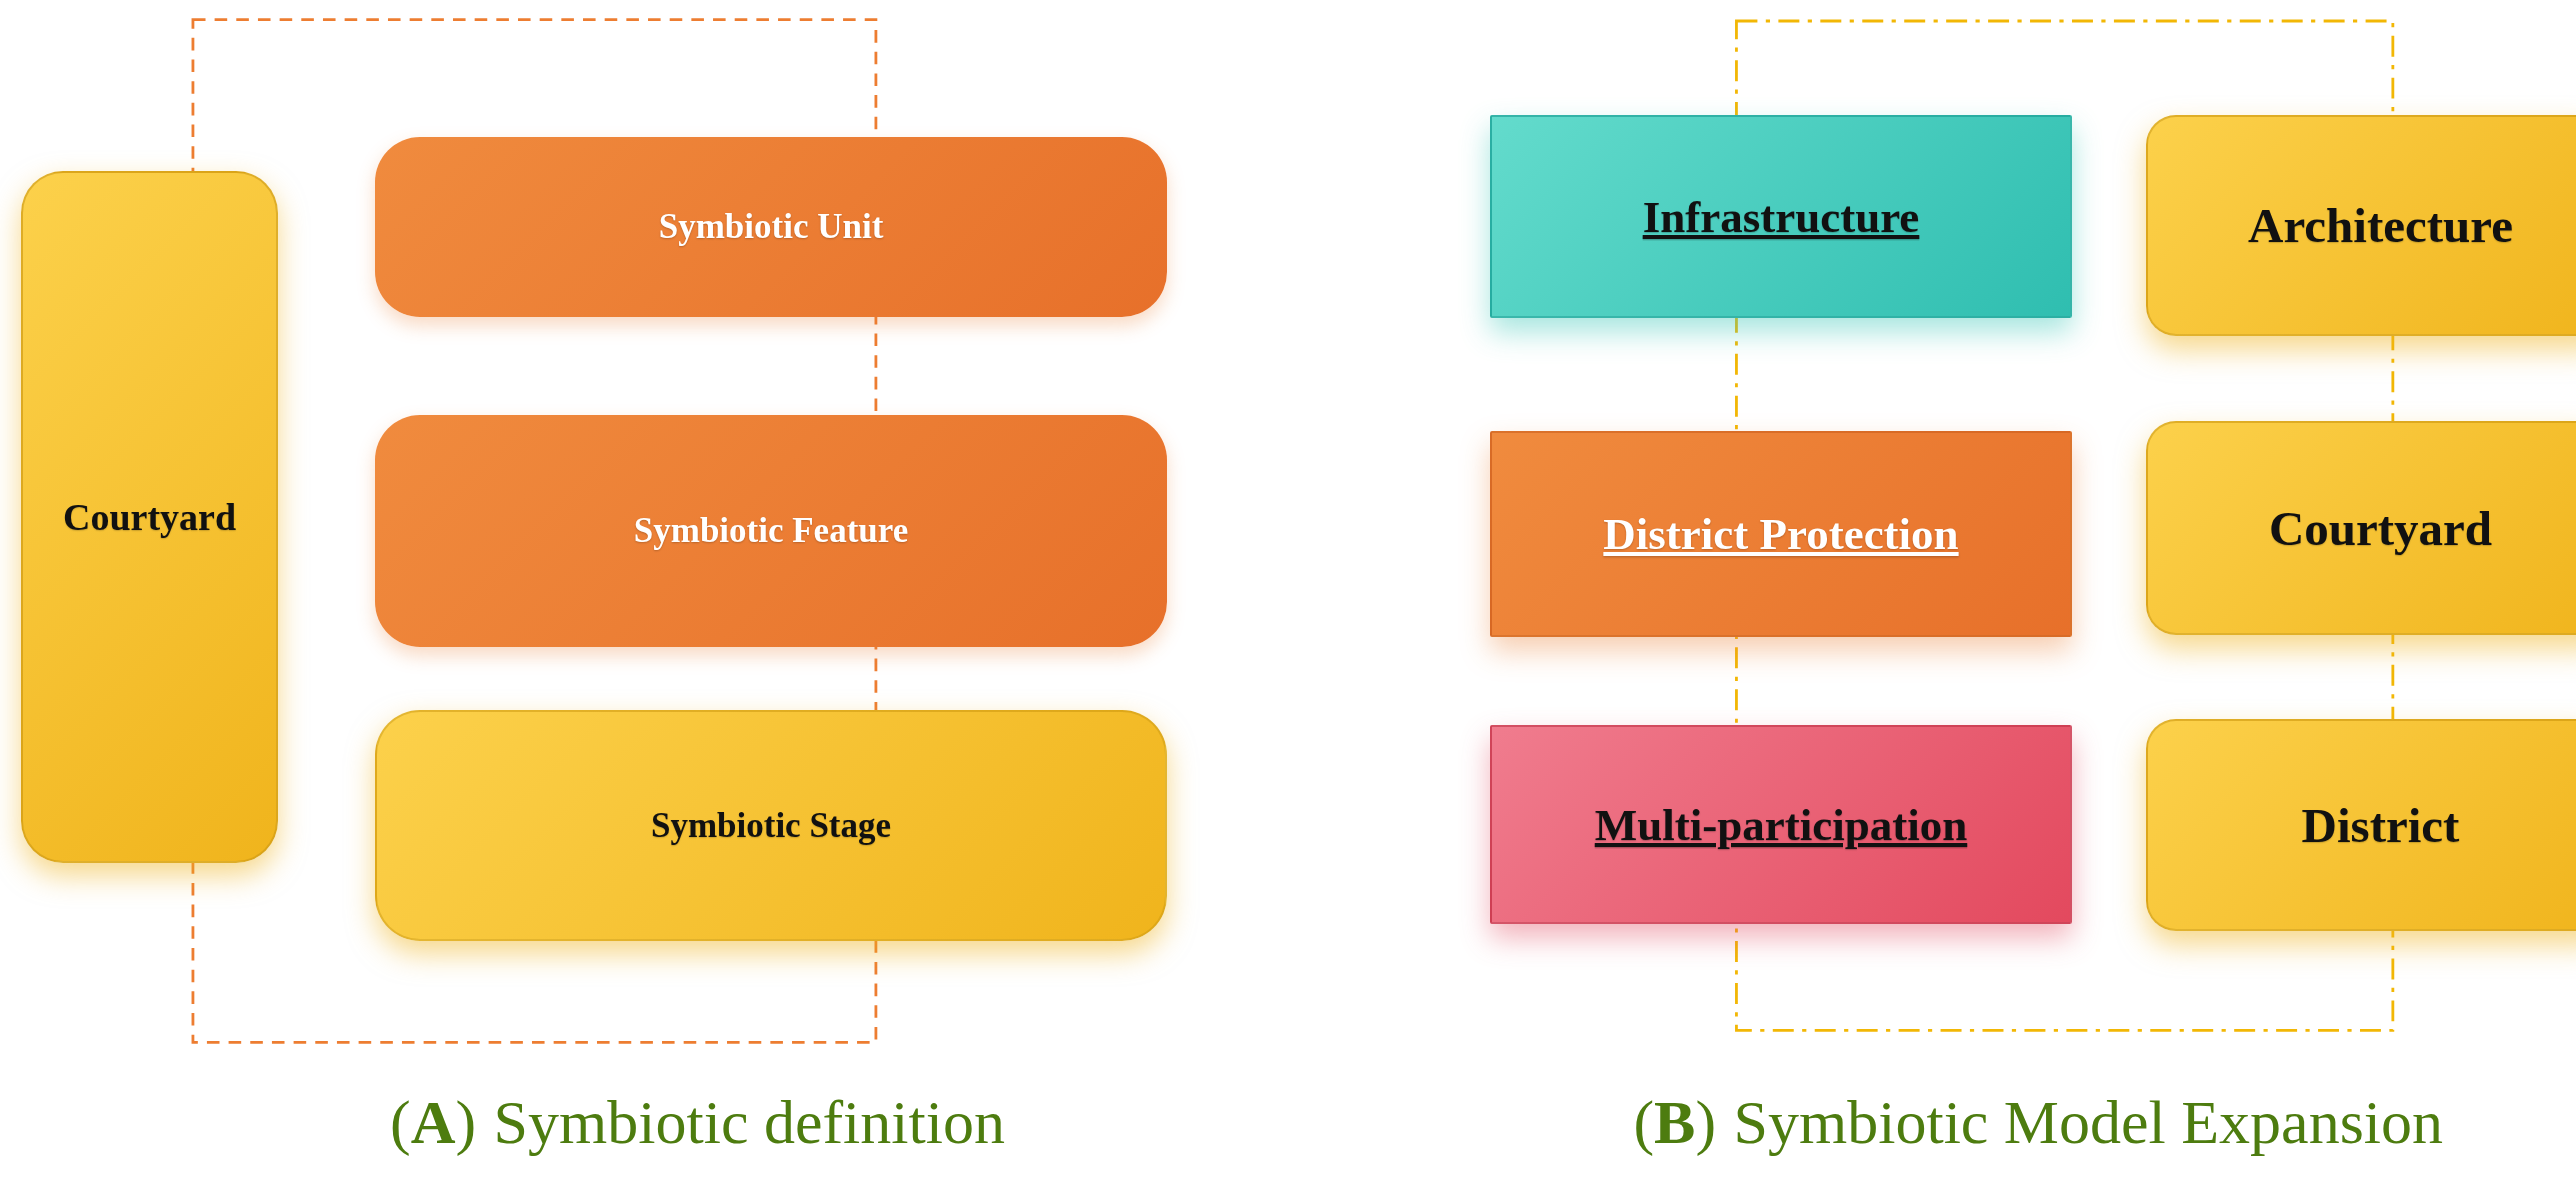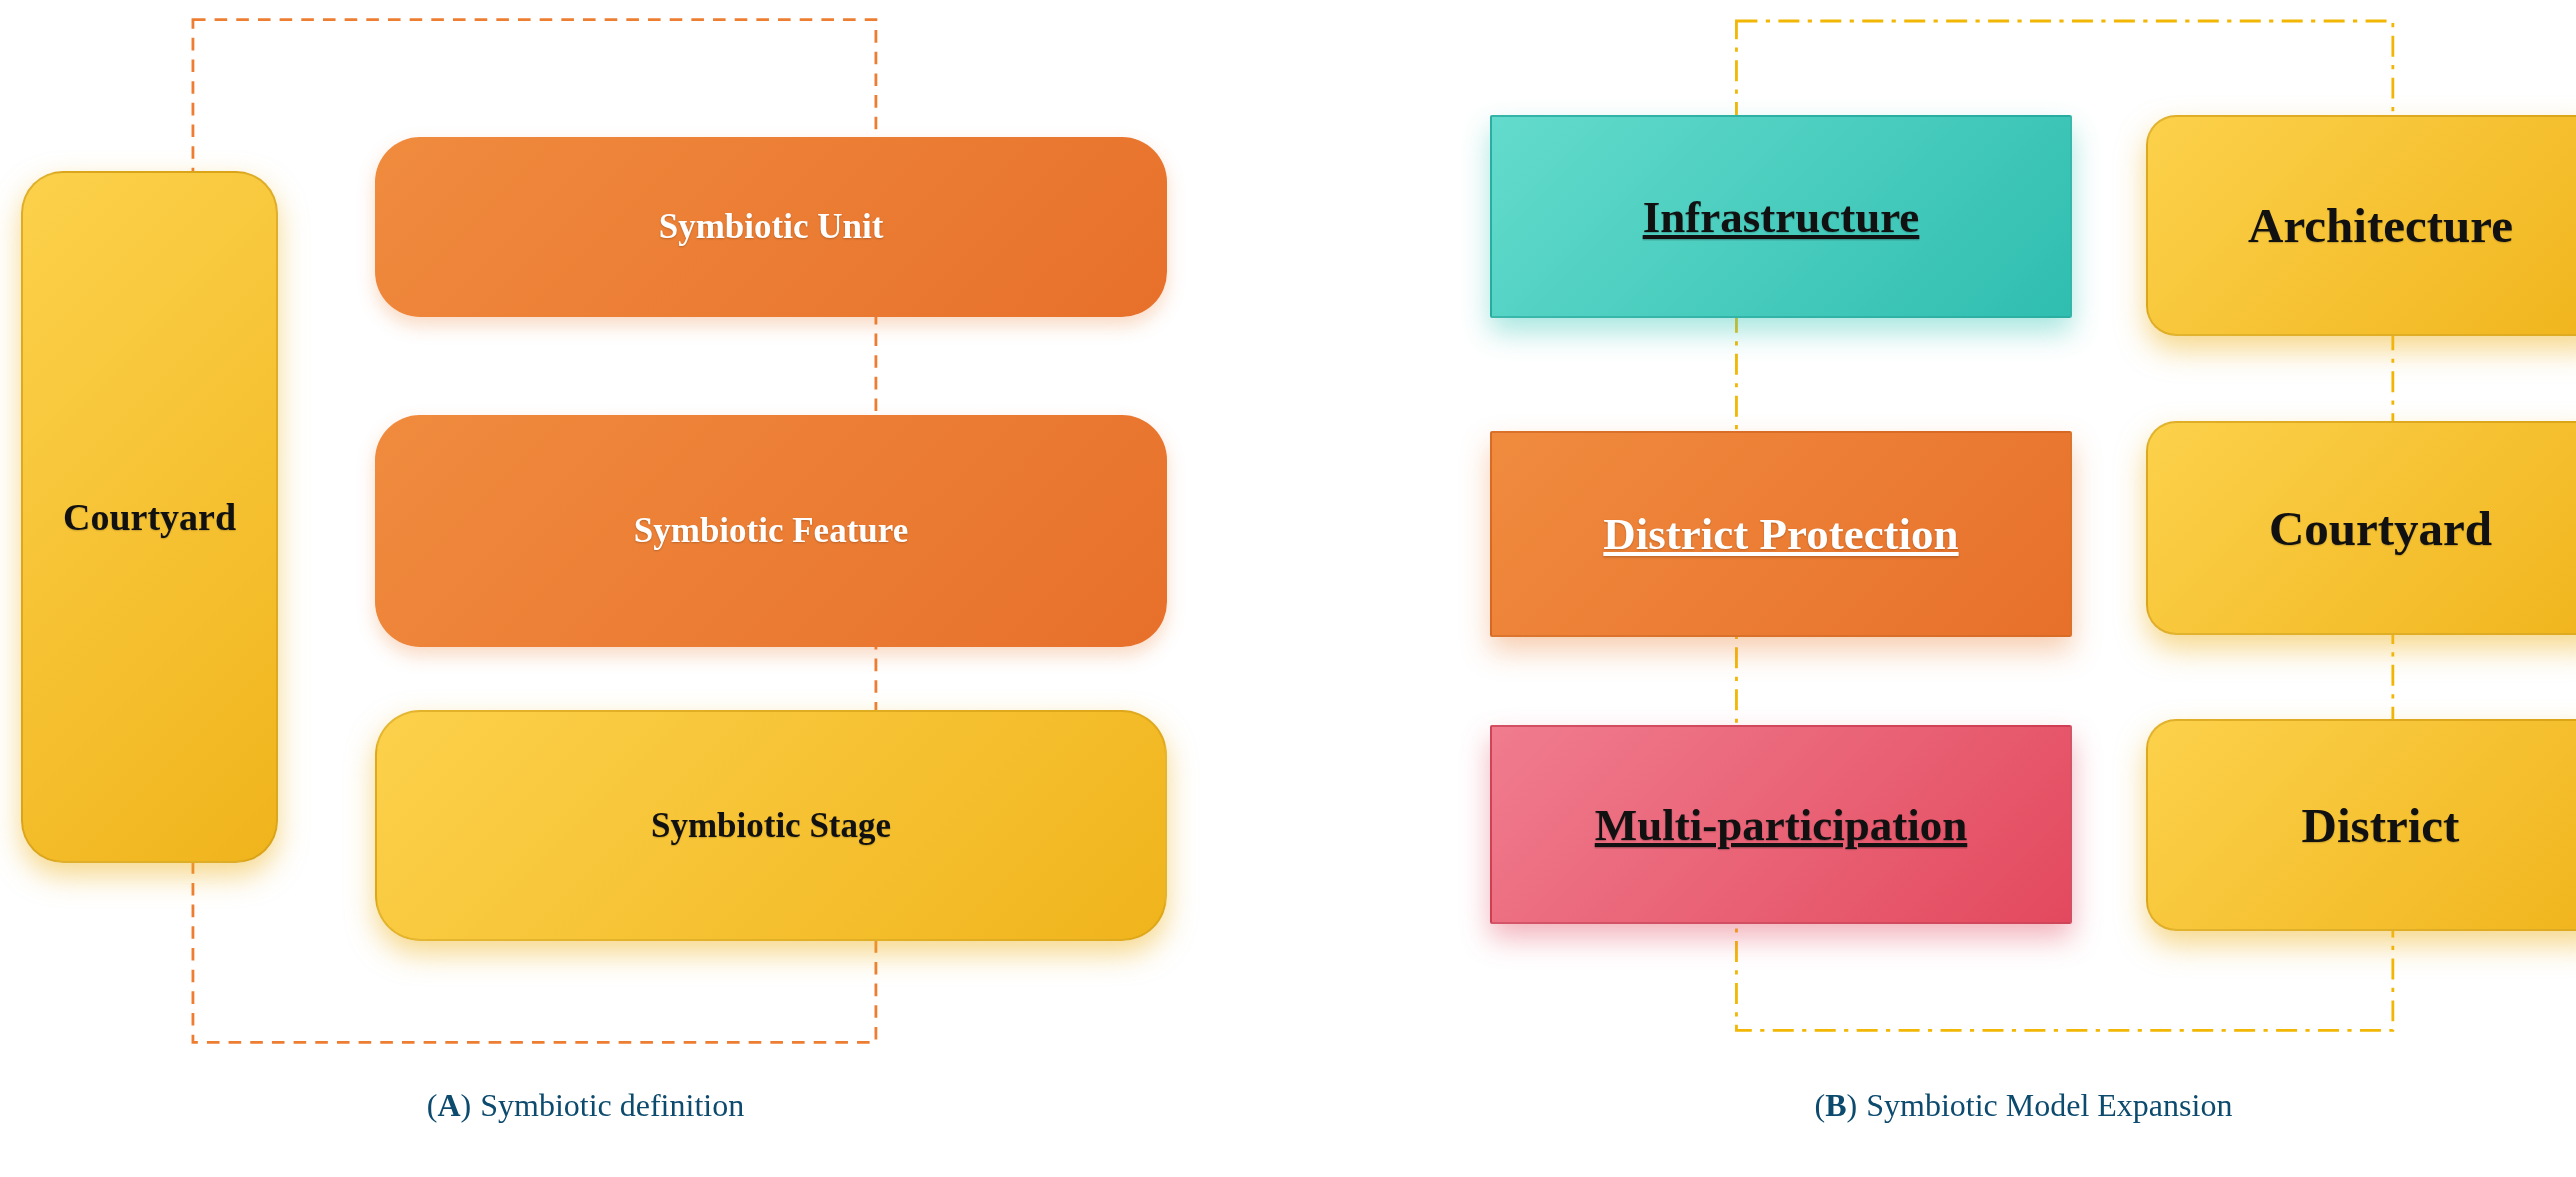--- a/index.html
+++ b/index.html
@@ -89,21 +89,21 @@
     color:var(--text-dark,#111);font-size:49px;
     text-shadow:0 1.4px 1.4px rgba(0,0,0,.2);
   }
   .arch{top:115px;height:221px;}
   .court{top:421px;height:214px;}
   .district{top:719px;height:212px;}
 
   
   .caption{
     position:absolute;z-index:2;width:839px;
-    text-align:center;font-size:32px;color:#0c4a6e;
+    text-align:right;font-size:62px;color:#4d7c0f;
     top:1088px;line-height:1.1;font-weight:400;
   }
   .capA{left:166px;}
   .capB{left:1604px;}
   .cap-letter{font-weight:700;}
   .cap-text{margin-left:.28em;}
 </style>
 </head>
 <body>
 

